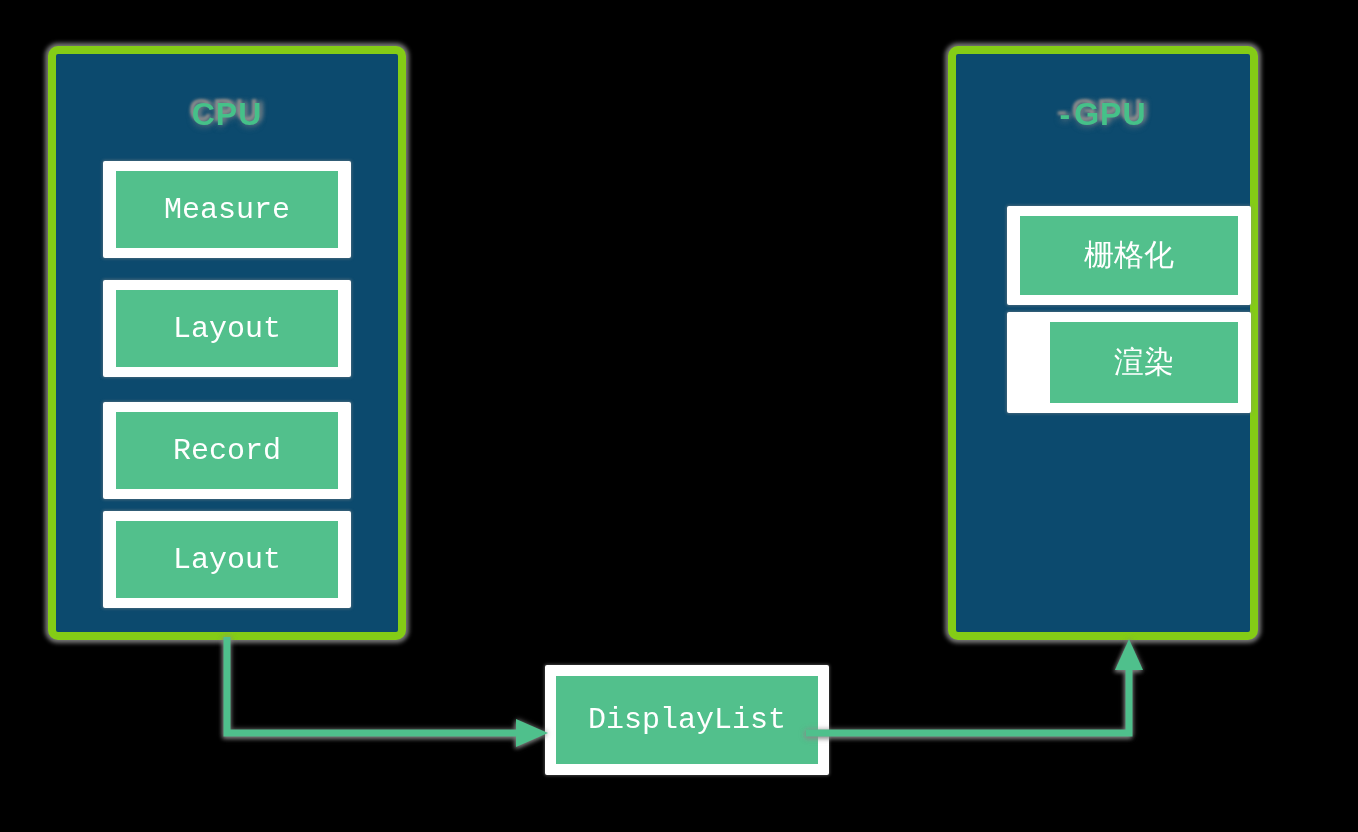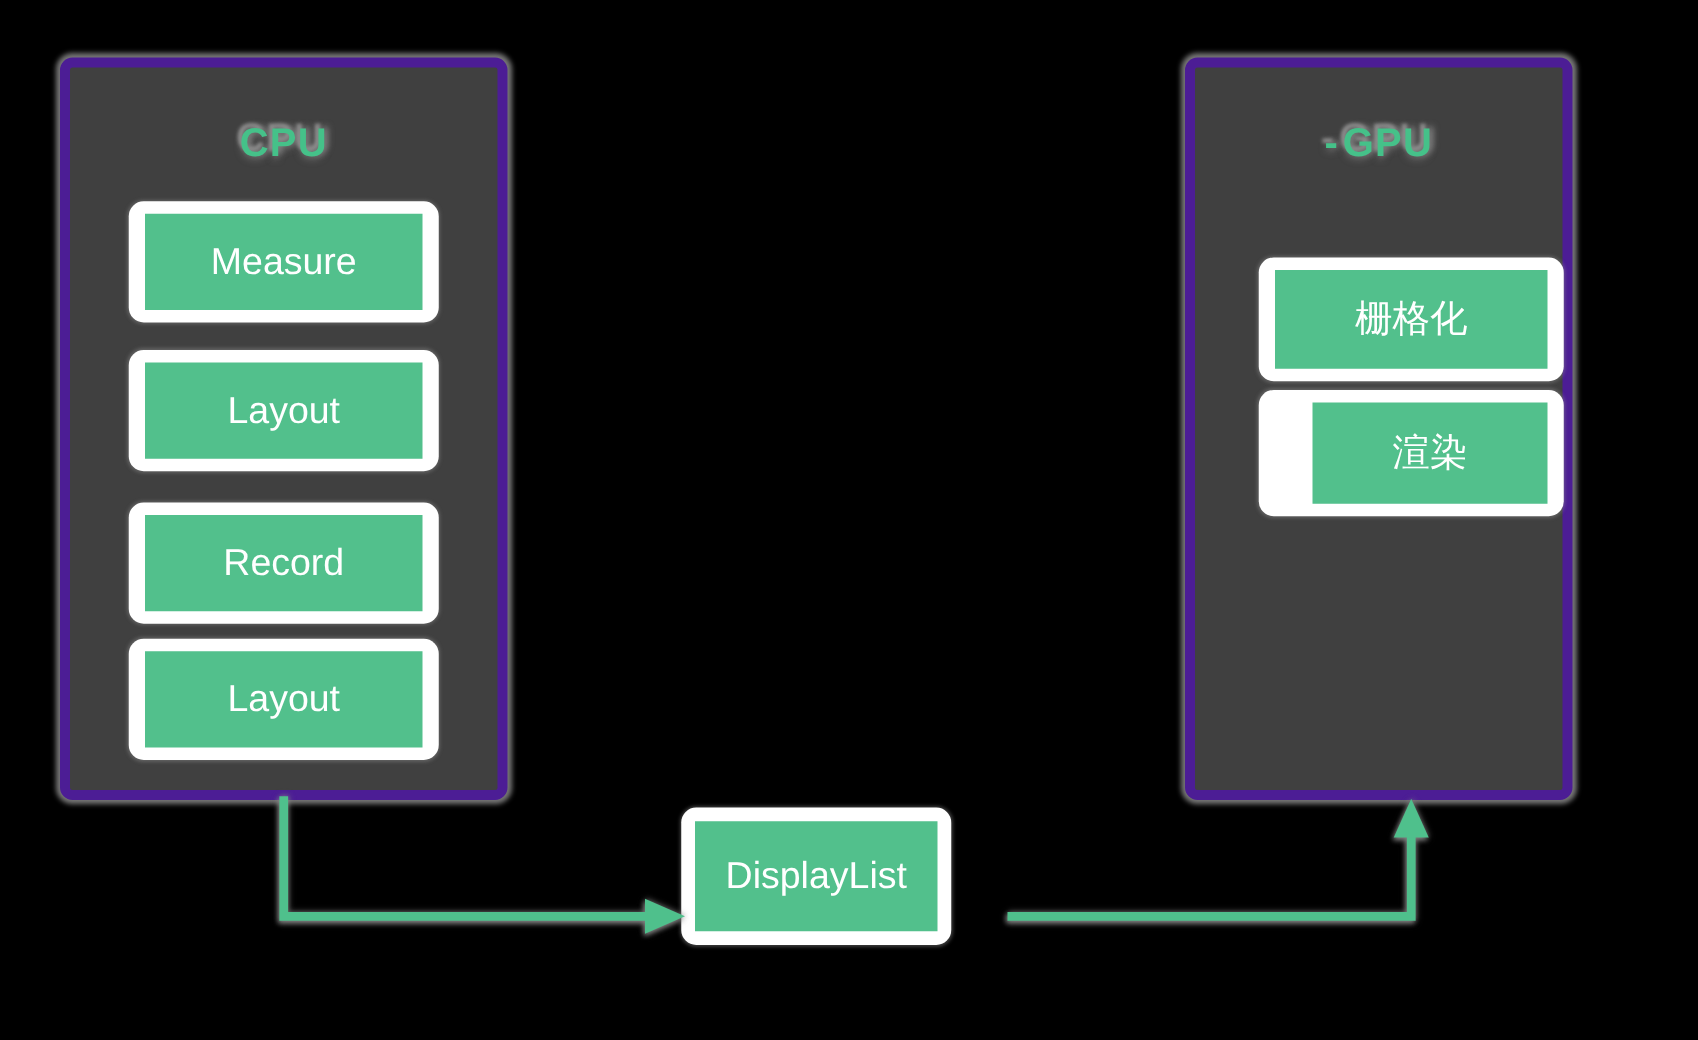--- a/index.html
+++ b/index.html
@@ -11,23 +11,23 @@
   }
   .stage {
     position: relative;
     width: 1358px; height: 832px;
     background: #000000;
   }
 
   
   .panel {
     position: absolute;
-    border: 8px solid #4c1d95;
+    border: 8px solid #84cc16;
     border-radius: 10px;
-    background: #404040;
+    background: #0c4a6e;
     box-shadow: 0 0 4px 3px rgba(140,140,140,0.85);
   }
   .panel-cpu { left: 48px;  top: 46px; width: 358px; height: 594px; }
   .panel-gpu { left: 948px; top: 46px; width: 310px; height: 594px; }
 
   .panel-title {
     position: absolute;
     left: 0; right: 0; top: 42px;
     text-align: center;
     font-size: 32px;
@@ -38,22 +38,23 @@
                   3px -2px 5px rgba(141,141,141,0.85),
                   0   2px 6px rgba(141,141,141,0.55);
   }
   .title-dash { margin-right: 3px; }
 
   
   .node {
     position: absolute;
     background: #ffffff;
     padding: 10px 13px;
-    border-radius: 12px;
+    border-radius: 2px;
     box-shadow: 0 0 3px 1px rgba(140,140,140,0.45);
+    font-family: Liberation Mono, monospace;
   }
   .node-inner {
     width: 100%; height: 100%;
     background: #52c08c;
     display: flex;
     align-items: center;
     justify-content: center;
     color: #ffffff;
     font-size: 30px;
     white-space: nowrap;
@@ -66,22 +67,22 @@
   .cpu-step-2 { top: 348px; }
   .cpu-step-3 { top: 457px; }
 
   
   .gpu-step { left: 51px; width: 244px; }
   .gpu-step-0 { top: 104px; height: 99px; margin-top: 48px; }
   .gpu-step-1 { top: 258px; height: 101px; padding-left: 43px; }
 
   
   .displaylist {
-    left: 545px; top: 646px;
-    width: 216px; height: 110px;
+    left: 545px; top: 665px;
+    width: 284px; height: 110px;
     padding: 11px;
   }
 
   
   .connectors {
     position: absolute;
     left: 0; top: 0;
     width: 1358px; height: 832px;
     pointer-events: none;
     filter: drop-shadow(-1px 2px 2px rgba(138,138,138,0.9))

